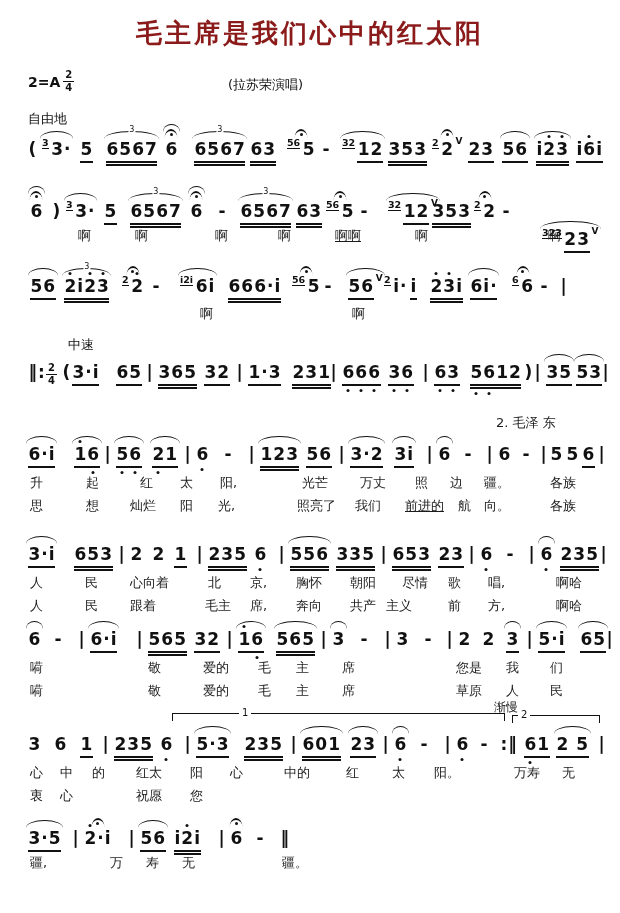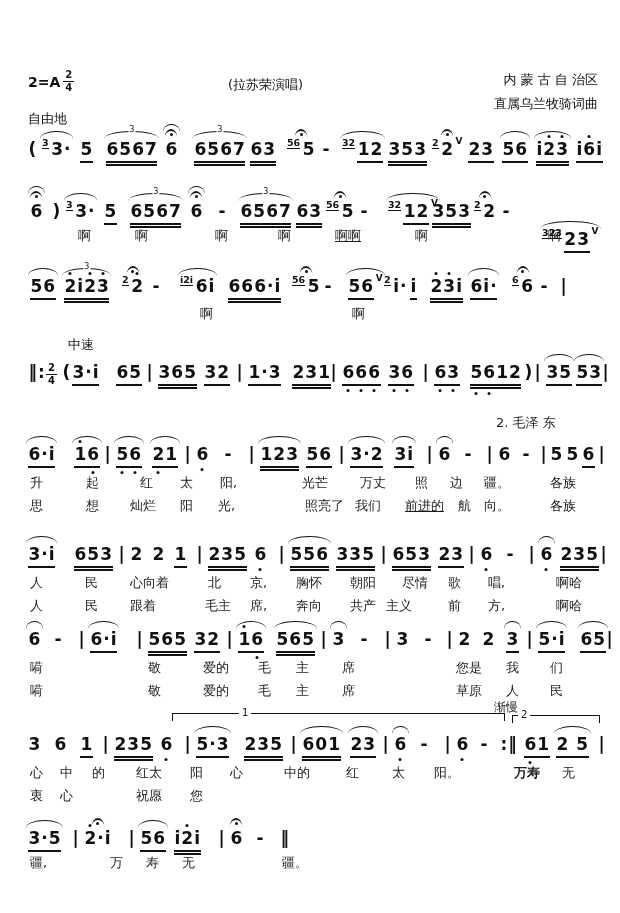--- a/index.html
+++ b/index.html
@@ -57,35 +57,32 @@
   .volta2{left:512px;top:715px;width:86px;}
   .vlabel{position:absolute;top:-8px;background:#fff;font-size:10px;padding:0 3px;line-height:1.3;}
   .volta1 .vlabel{left:66px;}
   .volta2 .vlabel{left:5px;}
 </style>
 </head>
 <body>
 
 <div class="page">
 
+  <h1 class="title" style="margin:0">毛主席是我们心中的红太阳</h1>
 
   <div class="keysig">
     <span>2=A</span>
     <span class="mtr">
       <span class="num">2</span>
       <span class="den">4</span>
     </span>
   </div>
 
   <div class="performer">(拉苏荣演唱)</div>
 
-  <div class="credits">
-    <div>内 蒙 古 自 治区</div>
-    <div>直属乌兰牧骑词曲</div>
-  </div>
 
   <div class="mark mark-free">自由地</div>
   <div class="mark mark-mid">中速</div>
   <div class="mark mark-slow">渐慢</div>
 
   <div class="volta volta1">
     <span class="vlabel">1</span>
   </div>
   <div class="volta volta2">
     <span class="vlabel">2</span>
@@ -234,21 +231,21 @@
           <span class="syl" style="left: 450px;">边</span>
           <span class="syl" style="left: 484px;">疆。</span>
           <span class="syl" style="left: 550px;">各族</span>
         </div>
         <div class="lyr" style="top: 52px;">
           <span class="syl" style="left: 30px;">思</span>
           <span class="syl" style="left: 86px;">想</span>
           <span class="syl" style="left: 130px;">灿烂</span>
           <span class="syl" style="left: 180px;">阳</span>
           <span class="syl" style="left: 218px;">光,</span>
-          <span class="syl" style="left: 305px;">照亮了</span>
+          <span class="syl" style="left: 297px;">照亮了</span>
           <span class="syl" style="left: 355px;">我们</span>
           <span class="syl u" style="left: 405px;">前进的</span>
           <span class="syl" style="left: 458px;">航</span>
           <span class="syl" style="left: 484px;">向。</span>
           <span class="syl" style="left: 550px;">各族</span>
         </div>
       </div>
       <div class="system" style="top: 545px;">
         <div class="notation">
           <span class="tok u1" style="left: 28px;"><span class="body"><span class="ch">3</span><span class="ch">·</span><span class="ch">i</span></span><span class="arc"></span></span>
@@ -380,21 +377,21 @@
           <span class="syl" style="left: 30px;">心</span>
           <span class="syl" style="left: 60px;">中</span>
           <span class="syl" style="left: 92px;">的</span>
           <span class="syl" style="left: 136px;">红太</span>
           <span class="syl" style="left: 190px;">阳</span>
           <span class="syl" style="left: 230px;">心</span>
           <span class="syl" style="left: 284px;">中的</span>
           <span class="syl" style="left: 346px;">红</span>
           <span class="syl" style="left: 392px;">太</span>
           <span class="syl" style="left: 434px;">阳。</span>
-          <span class="syl" style="left: 514px; font-weight: bold;">万寿</span>
+          <span class="syl" style="left: 514px;">万寿</span>
           <span class="syl" style="left: 562px;">无</span>
         </div>
         <div class="lyr" style="top: 52px;">
           <span class="syl" style="left: 30px;">衷</span>
           <span class="syl" style="left: 60px;">心</span>
           <span class="syl" style="left: 136px;">祝愿</span>
           <span class="syl" style="left: 190px;">您</span>
         </div>
       </div>
       <div class="system" style="top: 829px;">

